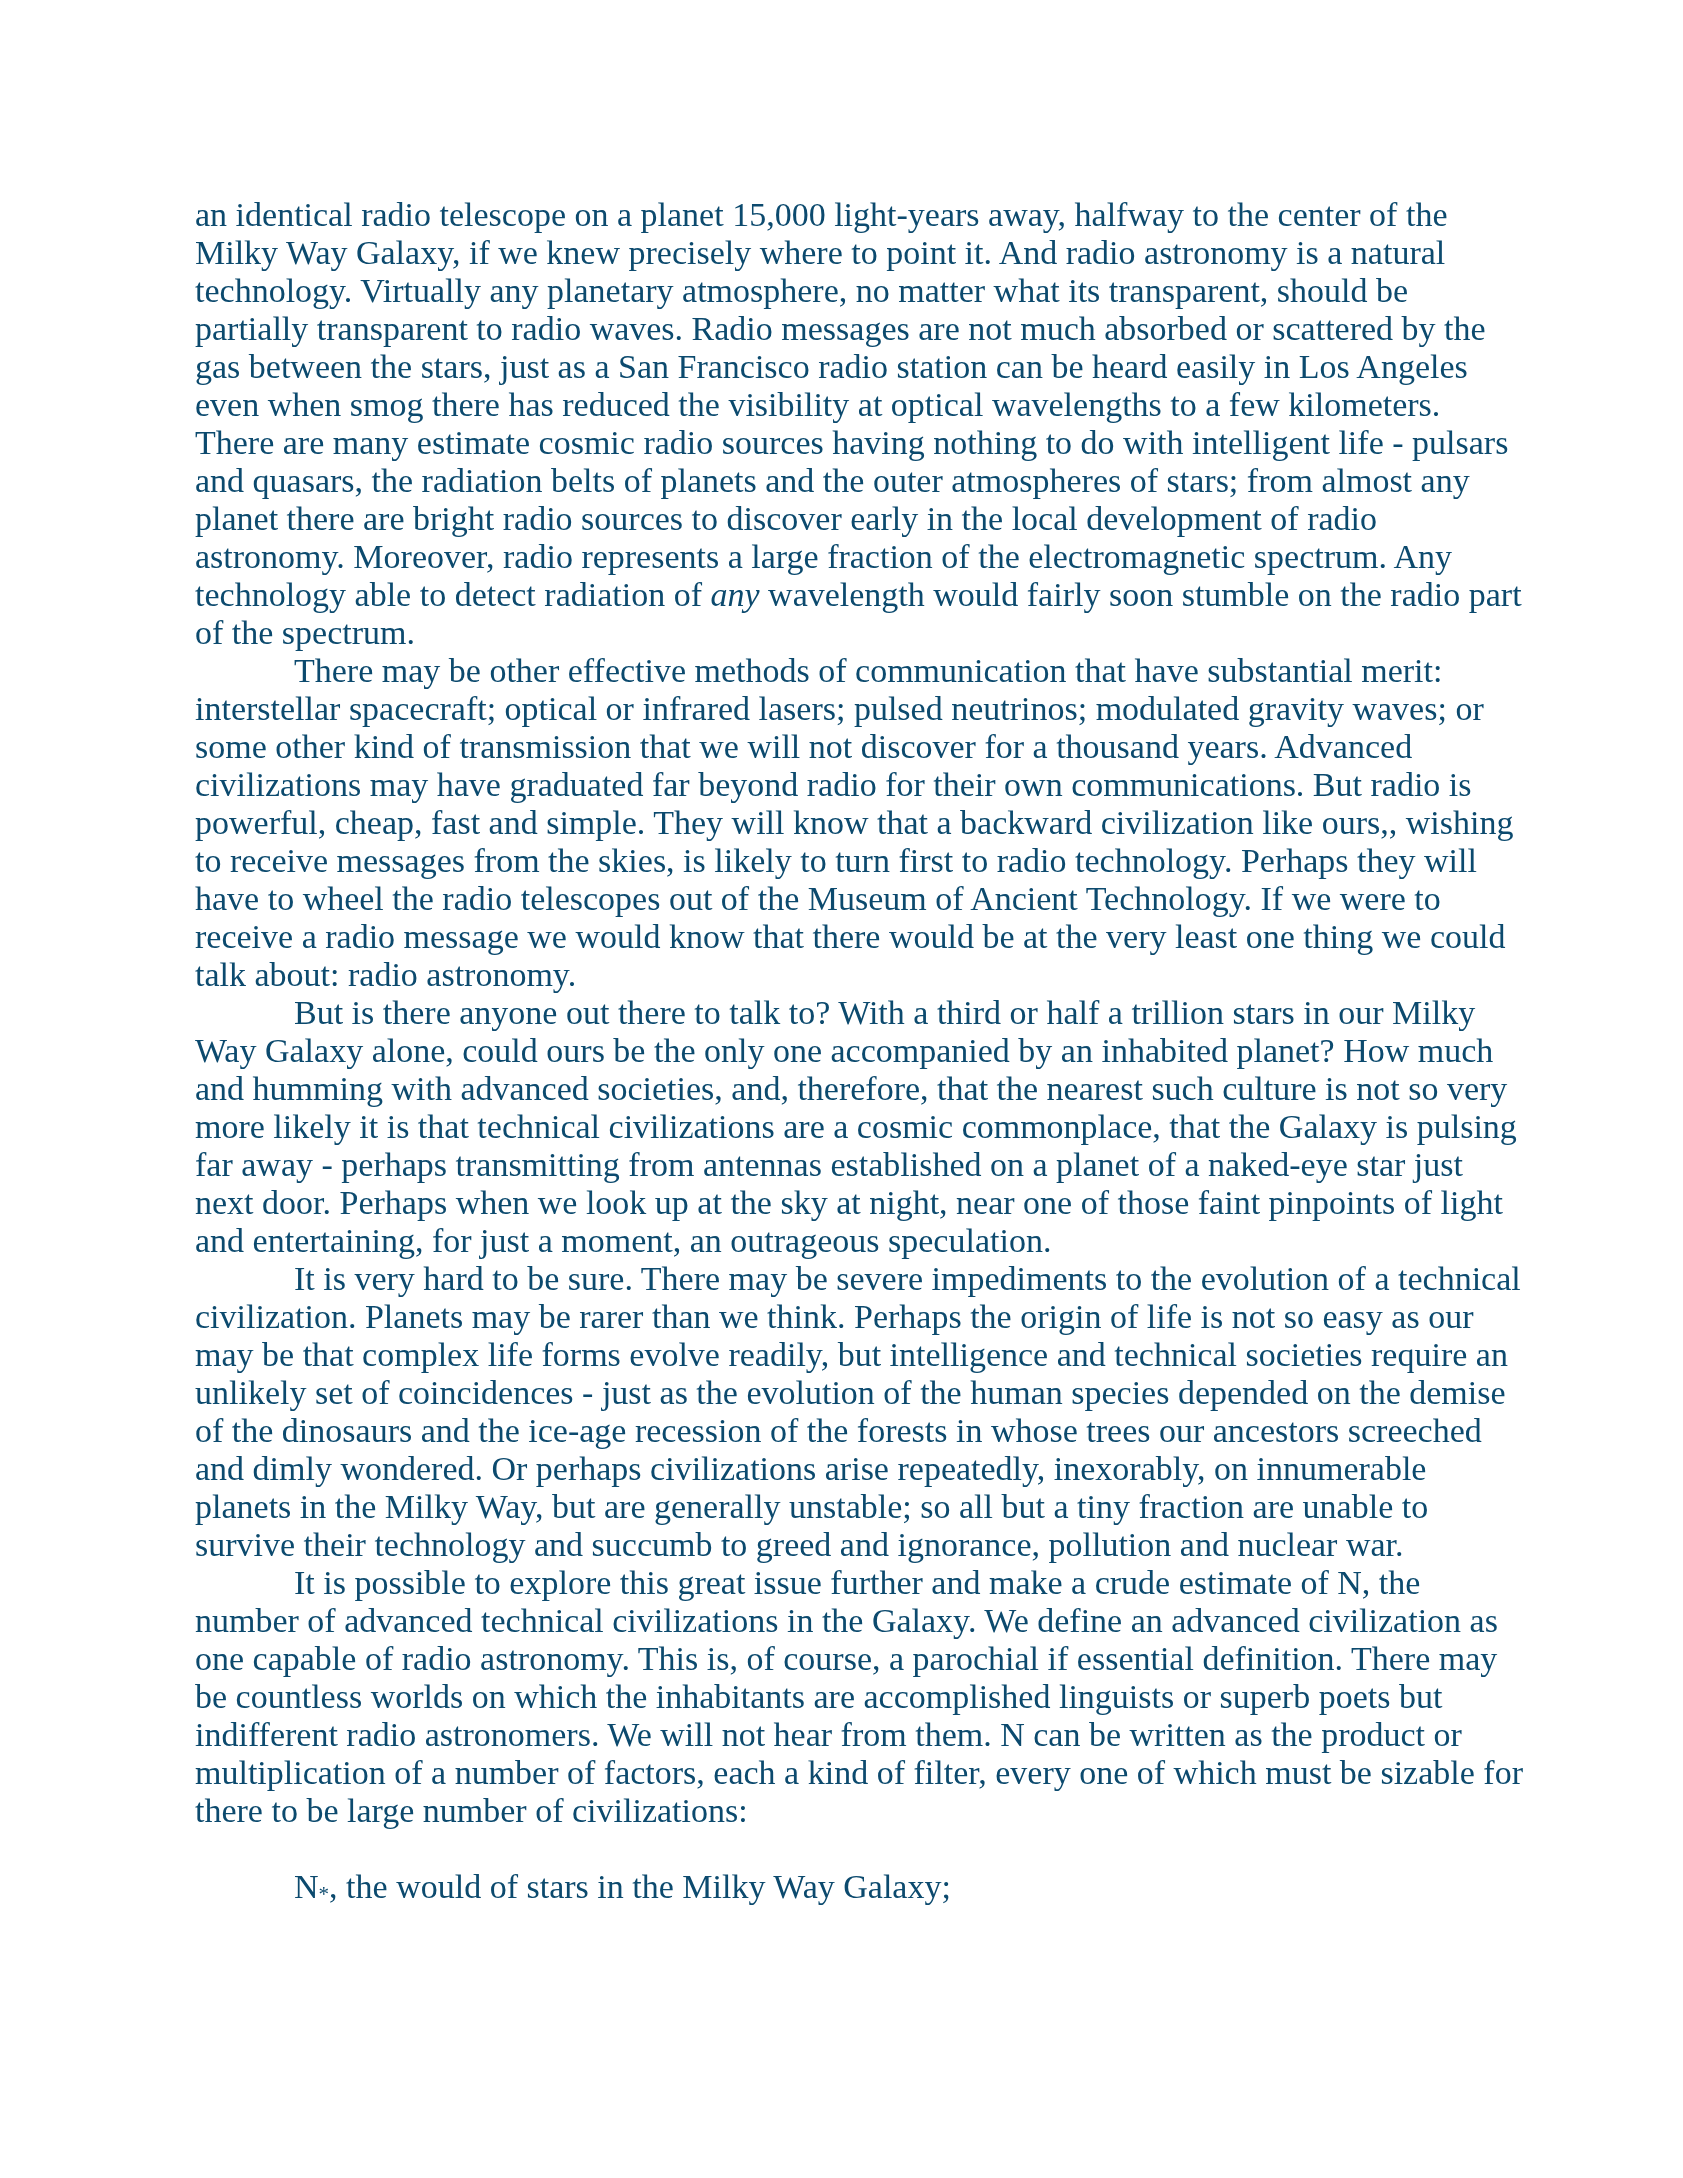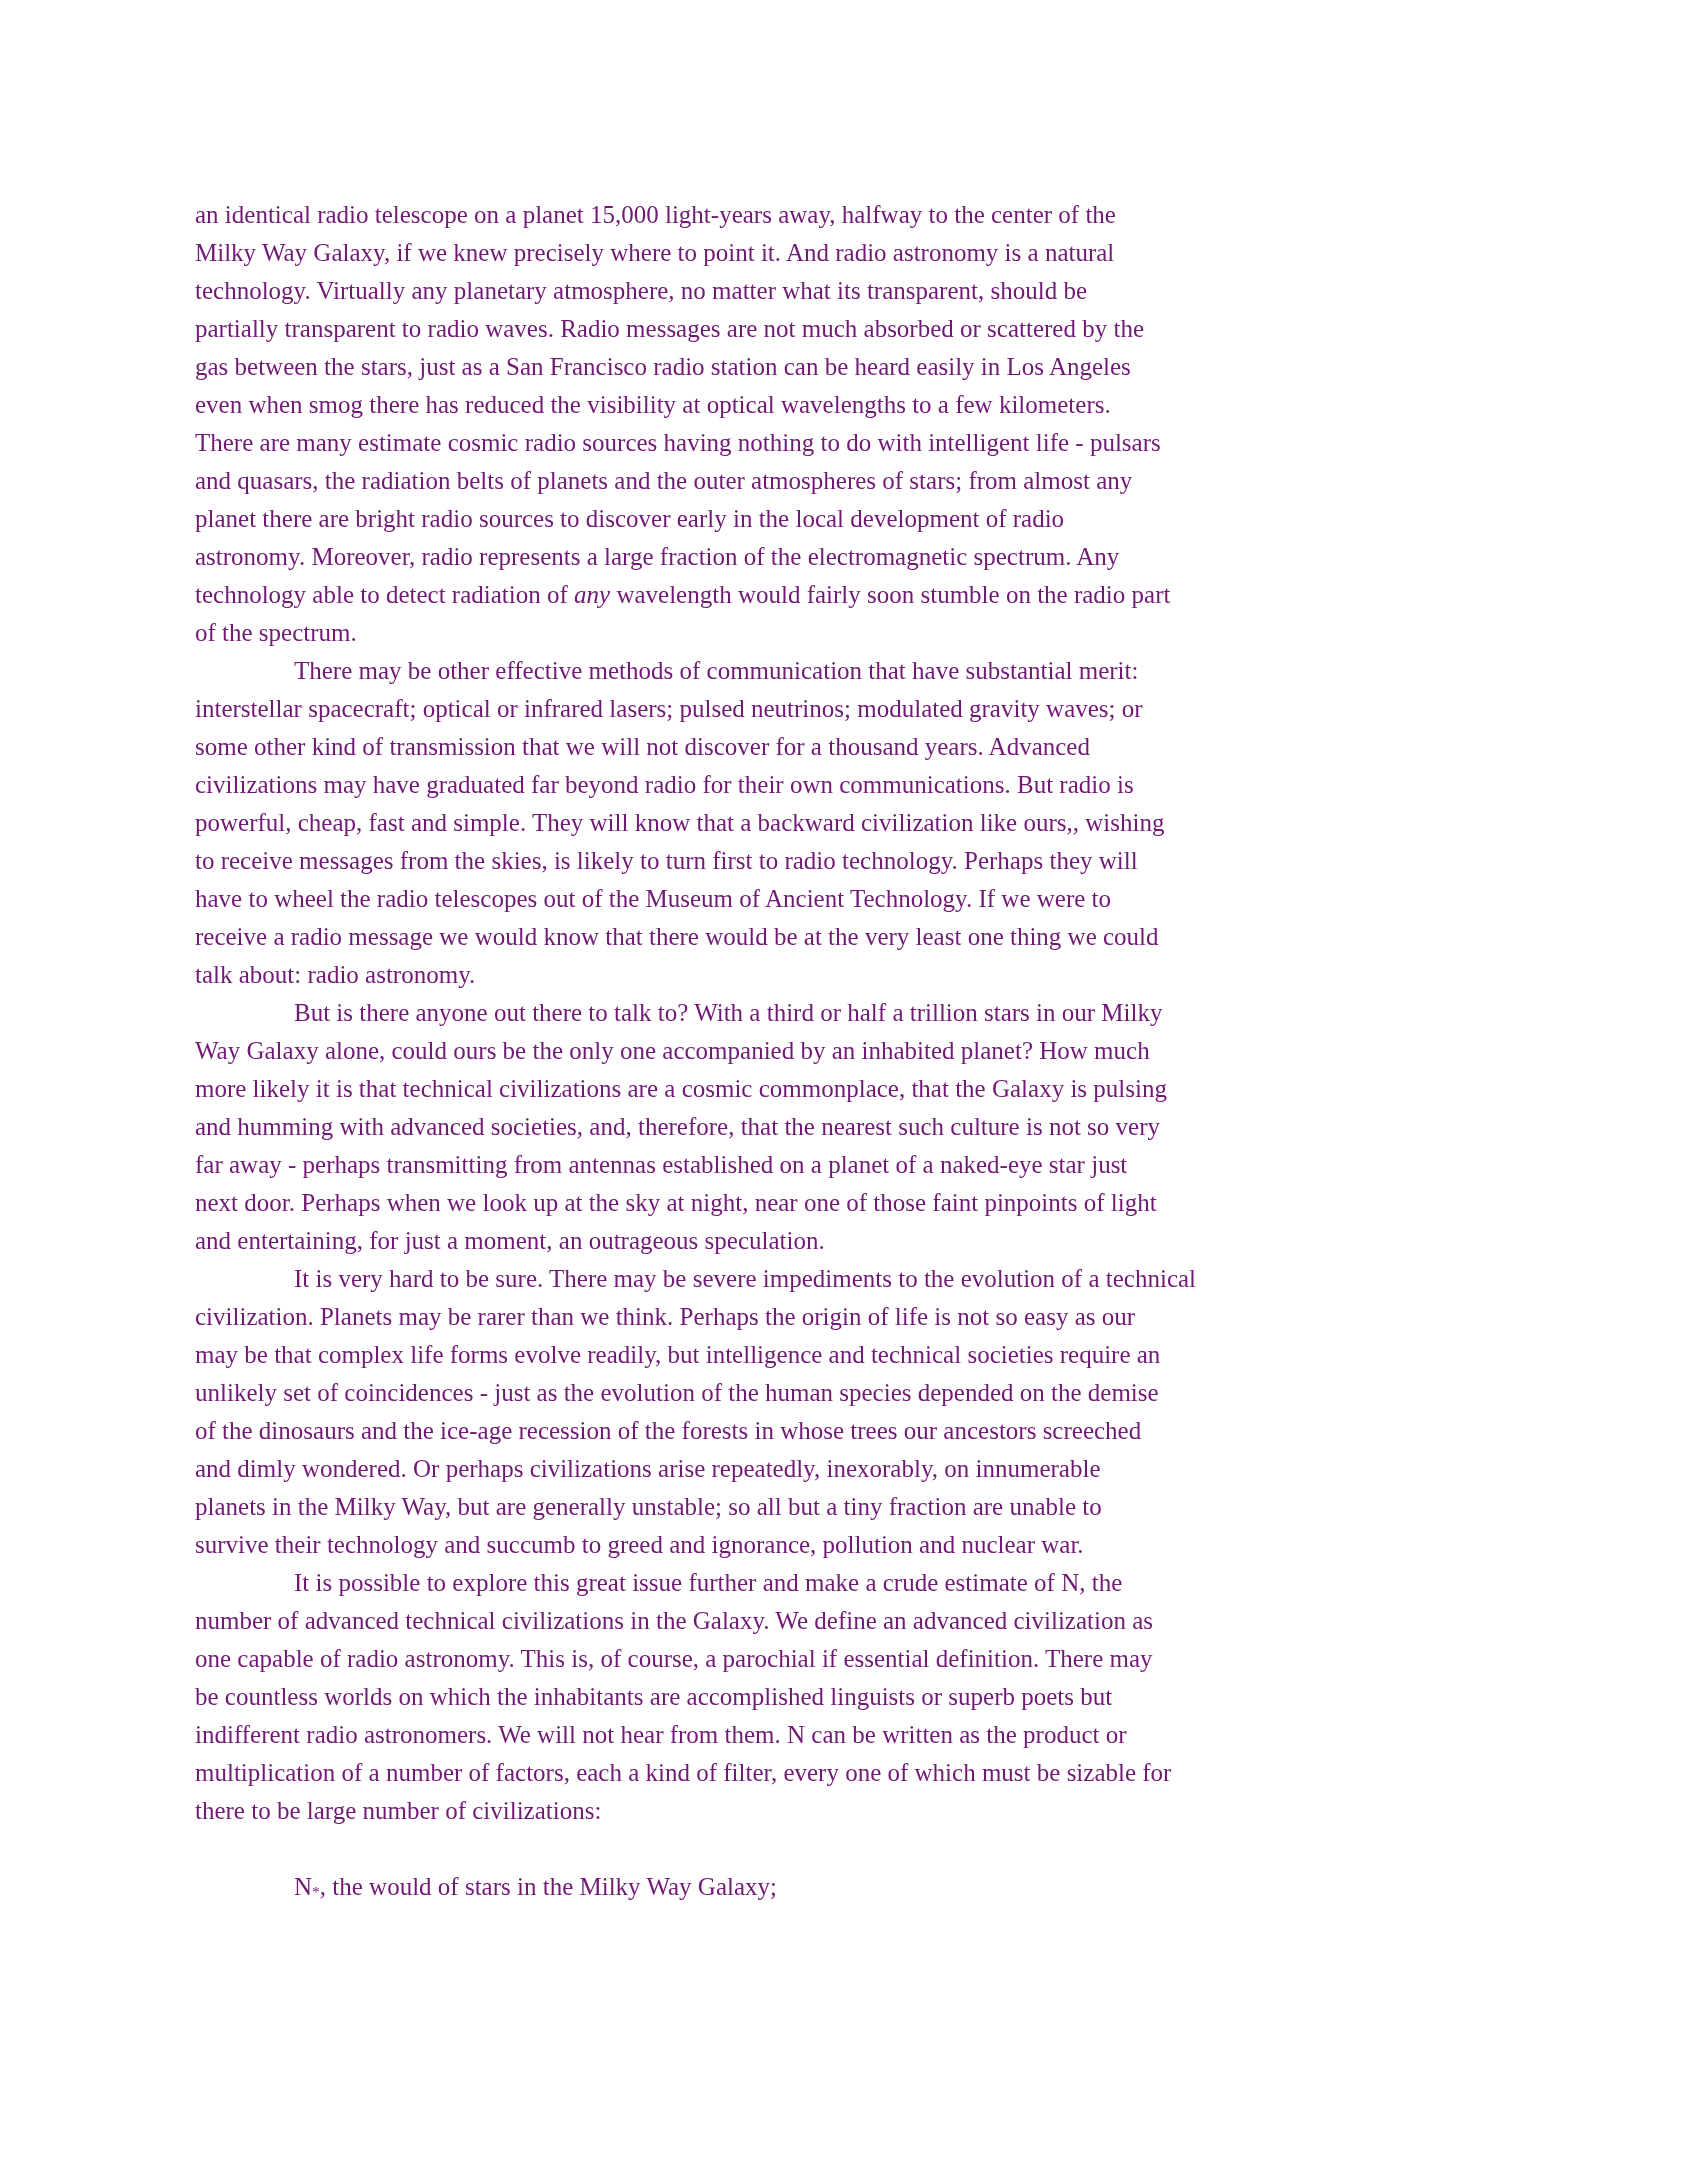--- a/index.html
+++ b/index.html
@@ -12,23 +12,23 @@
     width: 1683px;
     height: 2178px;
     background: #ffffff;
     overflow: hidden;
   }
   .text-block {
     position: absolute;
     left: 195px;
     top: 196px;
     width: 1307px;
-    color: #701a75;
+    color: #0c4a6e;
     font-family: "Liberation Serif", "DejaVu Serif", serif;
-    font-size: 25px;
+    font-size: 34px;
     line-height: 38px;
     text-align: left;
   }
   .para {
     margin: 0;
     padding: 0;
   }
   .line {
     white-space: pre;
   }
@@ -70,22 +70,22 @@
         <div class="line">civilizations may have graduated far beyond radio for their own communications. But radio is</div>
         <div class="line">powerful, cheap, fast and simple. They will know that a backward civilization like ours,, wishing</div>
         <div class="line">to receive messages from the skies, is likely to turn first to radio technology. Perhaps they will</div>
         <div class="line">have to wheel the radio telescopes out of the Museum of Ancient Technology. If we were to</div>
         <div class="line">receive a radio message we would know that there would be at the very least one thing we could</div>
         <div class="line">talk about: radio astronomy.</div>
       </div>
       <div class="para">
         <div class="line first-indent">But is there anyone out there to talk to? With a third or half a trillion stars in our Milky</div>
         <div class="line">Way Galaxy alone, could ours be the only one accompanied by an inhabited planet? How much</div>
+        <div class="line">and humming with advanced societies, and, therefore, that the nearest such culture is not so very</div>
         <div class="line">more likely it is that technical civilizations are a cosmic commonplace, that the Galaxy is pulsing</div>
-        <div class="line">and humming with advanced societies, and, therefore, that the nearest such culture is not so very</div>
         <div class="line">far away - perhaps transmitting from antennas established on a planet of a naked-eye star just</div>
         <div class="line">next door. Perhaps when we look up at the sky at night, near one of those faint pinpoints of light</div>
         <div class="line">and entertaining, for just a moment, an outrageous speculation.</div>
       </div>
       <div class="para">
         <div class="line first-indent">It is very hard to be sure. There may be severe impediments to the evolution of a technical</div>
         <div class="line">civilization. Planets may be rarer than we think. Perhaps the origin of life is not so easy as our</div>
         <div class="line">may be that complex life forms evolve readily, but intelligence and technical societies require an</div>
         <div class="line">unlikely set of coincidences - just as the evolution of the human species depended on the demise</div>
         <div class="line">of the dinosaurs and the ice-age recession of the forests in whose trees our ancestors screeched</div>

